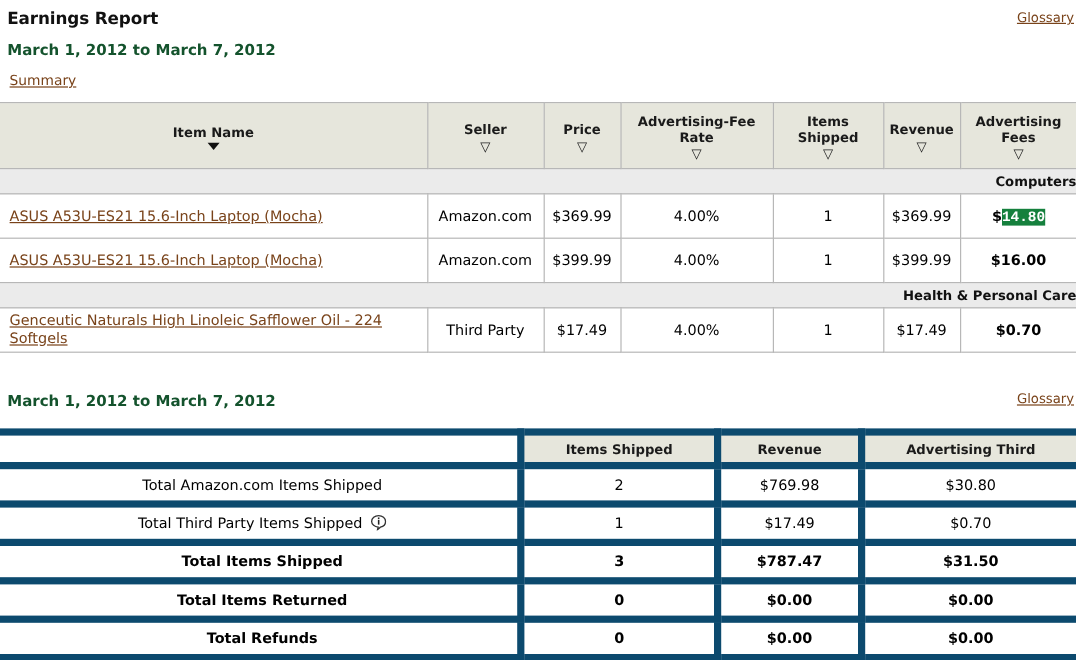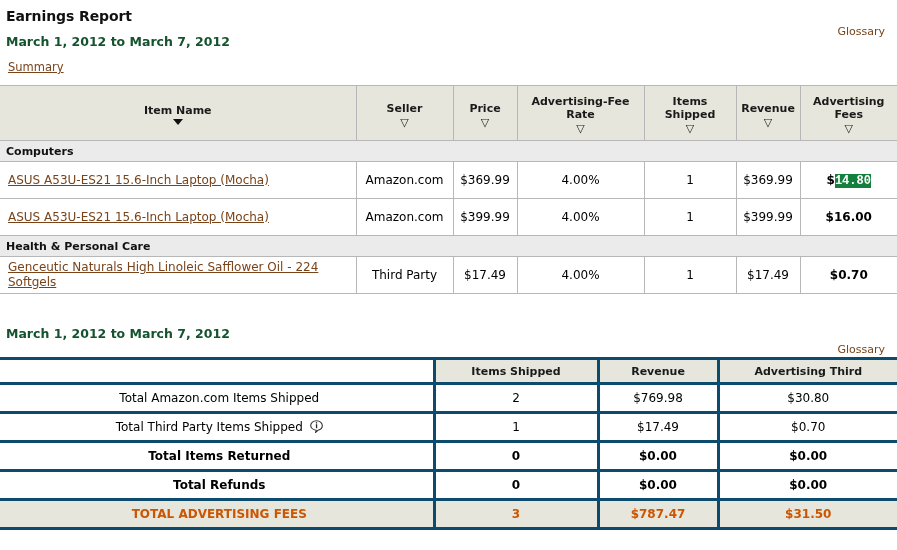--- a/index.html
+++ b/index.html
@@ -44,25 +44,25 @@
     padding-left: 4px;
     font-size: 11.5px;
   }
   a.lnk, .lnk {
     color: #79431a;
     text-decoration: underline;
     cursor: pointer;
   }
   .glossary {
     position: absolute;
-    right: 12px;
+    right: 2px;
     font-size: 11px;
     color: #79431a;
+    text-decoration: underline;
     cursor: pointer;
-    margin-top: 17px;
   }
 
   
   table.rpt {
     border-collapse: collapse;
     width: 897px;
     table-layout: fixed;
   }
   table.rpt td, table.rpt th {
     border: 1px solid #b7b7b7;
@@ -105,38 +105,39 @@
 
   tr.cat td {
     background: #ebebeb;
     font-size: 11px;
     font-weight: bold;
     color: #111111;
     height: 20px;
     padding-left: 6px;
     border-left: none;
     border-right: none;
+    text-align: right;
   }
 
   tr.item td { height: 30px; font-size: 12px; }
   tr.item td.name { padding: 3px 6px 3px 8px; line-height: 15px; text-align: left; }
   tr.item td.seller { text-align: center; font-size: 12px; }
   tr.item td.num { text-align: center; font-size: 12px; }
   tr.item td.fee { text-align: center; font-size: 12px; font-weight: bold; }
 
   .sel {
     background: #15803d;
     color: #ffffff;
     font-family: Liberation Mono, monospace;
   }
 
   
   table.tot { border-collapse: collapse; width: 897px; table-layout: fixed; }
   table.tot th, table.tot td {
-    border: 3px solid #0c4a6e;
+    border: 6px solid #0c4a6e;
     padding: 0;
     vertical-align: middle;
   }
   table.tot tr > *:first-child { border-left: none; }
   table.tot tr > *:last-child  { border-right: none; }
   table.tot thead th {
     background: #e6e6dc;
     height: 22px;
     font-size: 11px;
     font-weight: bold;
@@ -297,20 +298,26 @@
           <td class="lbl"><span>Total Third Party Items Shipped</span><span class="info-icon"><svg width="13" height="13" viewBox="0 0 13 13">
                 <path d="M6.5 0.7c3.2 0 5.8 2.2 5.8 4.9 0 2.3-1.8 4.2-4.3 4.7L5.6 12.4l0.5-2.1C3.3 9.9 0.7 8 0.7 5.6 0.7 2.9 3.3 0.7 6.5 0.7z" fill="none" stroke="#333" stroke-width="1.1"></path>
                 <rect x="5.9" y="2.2" width="1.3" height="1.3" fill="#222"></rect>
                 <rect x="5.9" y="4.2" width="1.3" height="4" fill="#222"></rect>
               </svg></span></td>
           <td class="val">1</td>
           <td class="val">$17.49</td>
           <td class="val">$0.70</td>
         </tr>
         <tr class="bold">
+          <td class="lbl"><span>Total Items Shipped</span></td>
+          <td class="val">3</td>
+          <td class="val">$787.47</td>
+          <td class="val">$31.50</td>
+        </tr>
+        <tr class="bold">
           <td class="lbl"><span>Total Items Returned</span></td>
           <td class="val">0</td>
           <td class="val">$0.00</td>
           <td class="val">$0.00</td>
         </tr>
         <tr class="bold">
           <td class="lbl"><span>Total Refunds</span></td>
           <td class="val">0</td>
           <td class="val">$0.00</td>
           <td class="val">$0.00</td>

